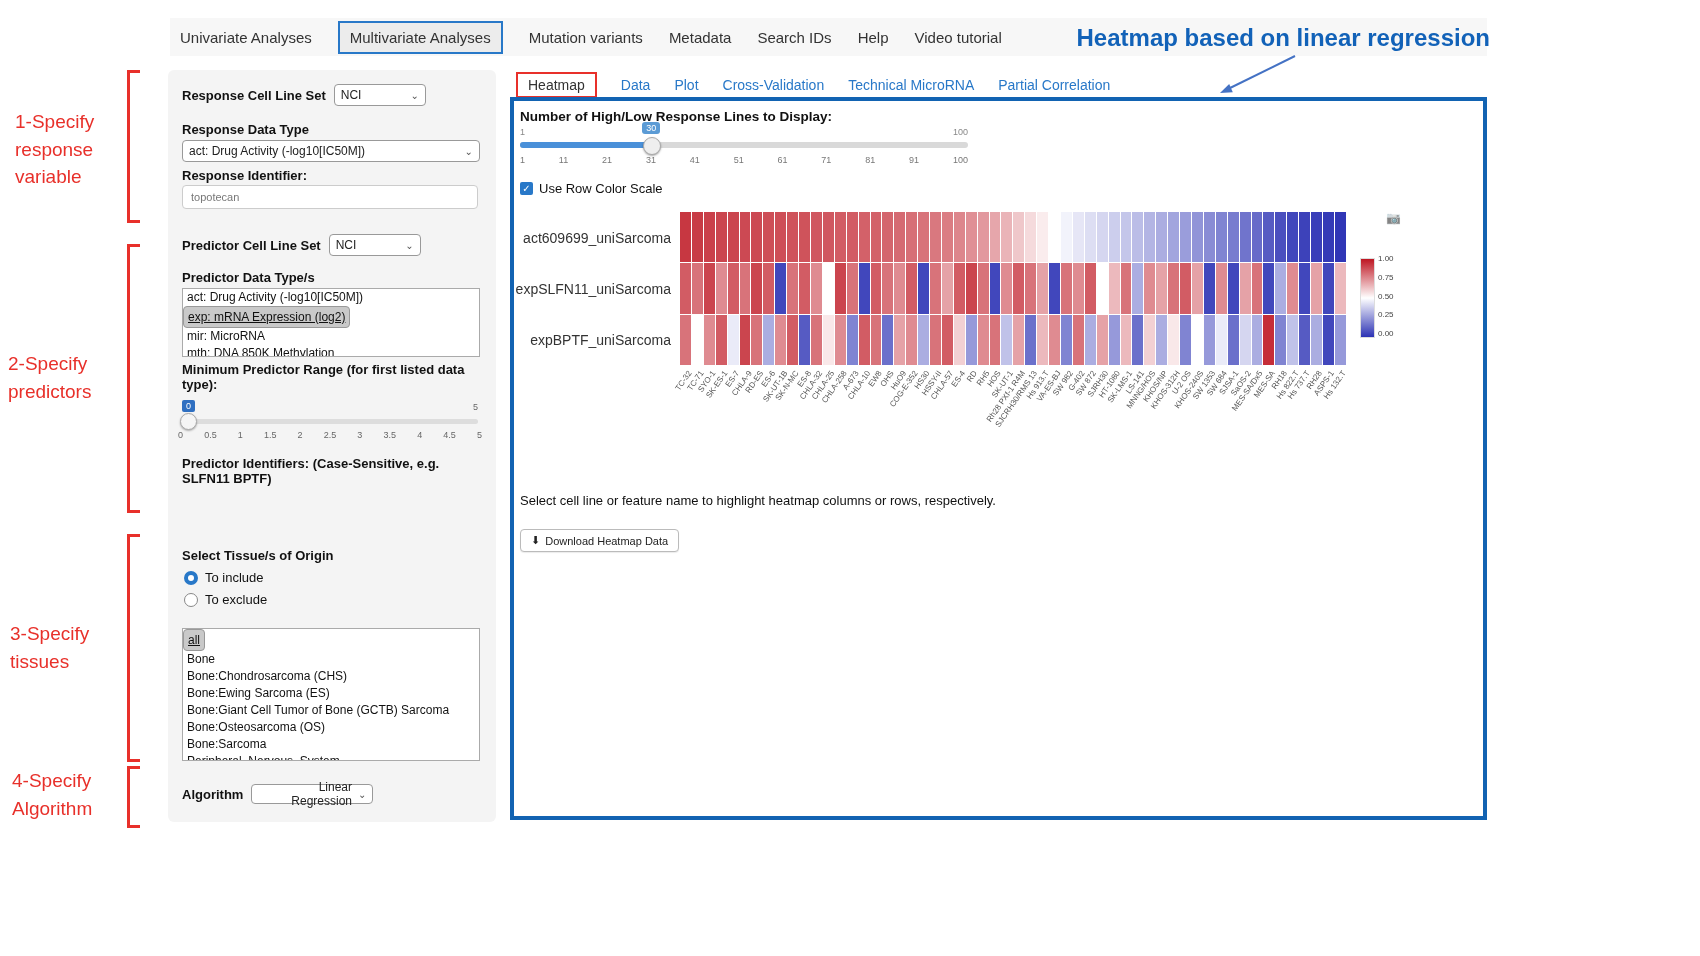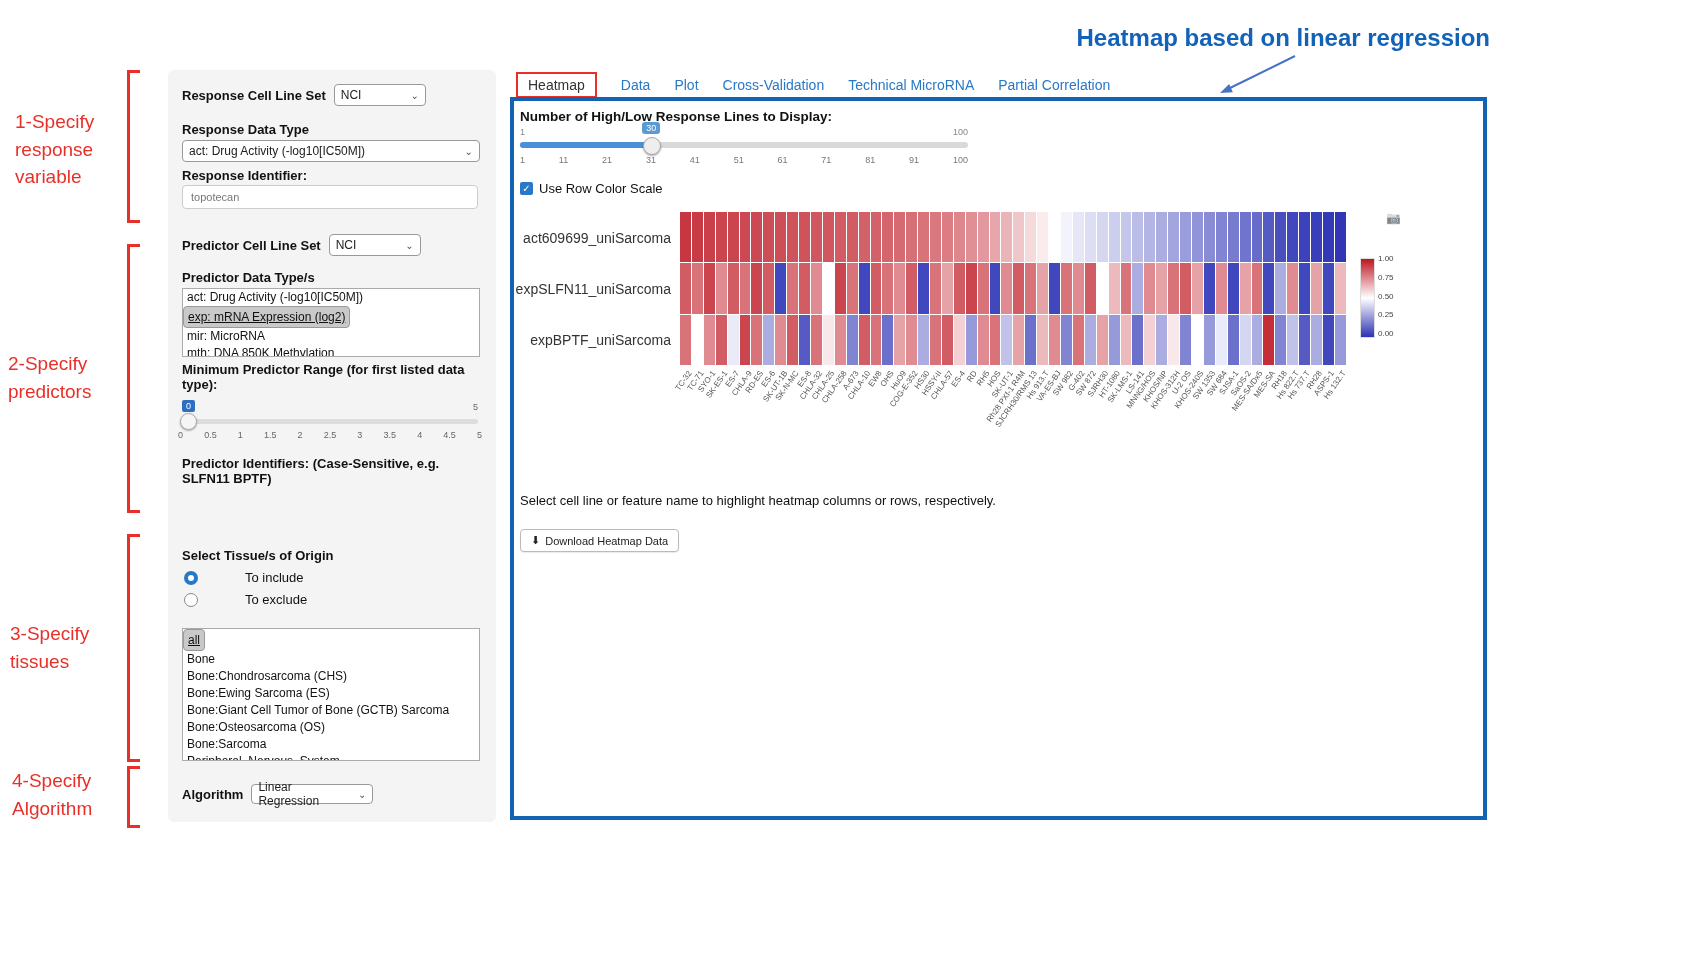--- a/index.html
+++ b/index.html
@@ -15,33 +15,33 @@
   
   .bracket{position:absolute;left:127px;width:13px;border:3px solid #e8302a;border-right:none;box-sizing:border-box;}
   .b1{top:70px;height:153px;} .b2{top:244px;height:269px;} .b3{top:534px;height:228px;} .b4{top:766px;height:62px;}
   .ann{position:absolute;color:#e8302a;font-size:19px;line-height:1.45;width:110px;}
   .a1{left:15px;top:108px;} .a2{left:8px;top:350px;} .a3{left:10px;top:620px;} .a4{left:12px;top:767px;}
 
   
   .form-panel{position:absolute;left:168px;top:70px;width:328px;height:752px;background:#f4f4f4;border-radius:6px;}
   .fabs{position:absolute;left:14px;}
   .flabel{font-size:13px;font-weight:bold;color:#111;}
-  .frow{position:absolute;left:14px;display:flex;align-items:center;gap:8px;}
+  .frow{position:absolute;left:14px;display:flex;align-items:center;gap:8px;text-align:right;}
   .sel{display:inline-flex;align-items:center;justify-content:space-between;background:#fff;border:1px solid #999;border-radius:4px;height:22px;padding:0 6px;font-size:12px;color:#222;box-sizing:border-box;cursor:pointer;}
   .w90{width:92px;} .w298{width:298px;} .w118{width:122px;height:20px;}
   .caret{font-size:10px;color:#555;margin-left:6px;}
   .tinput{position:absolute;left:14px;width:296px;height:24px;background:#fff;border:1px solid #ccc;border-radius:4px;font-size:11px;color:#777;display:flex;align-items:center;padding-left:8px;box-sizing:border-box;cursor:text;}
   .wraplbl{width:300px;}
   .listbox{position:absolute;left:14px;width:298px;background:#fff;border:1px solid #aaa;overflow:hidden;box-sizing:border-box;}
   .lb-opt{font-size:12px;color:#111;padding:1px 4px;line-height:15px;white-space:nowrap;cursor:pointer;}
   .lb-opt.sel{background:#c9c9c9;text-decoration:underline;}
   .radio-row{position:absolute;left:16px;display:flex;align-items:center;gap:7px;cursor:pointer;}
   .radio{width:14px;height:14px;border:1px solid #888;border-radius:50%;background:#fff;box-sizing:border-box;}
   .radio.checked{border:4px solid #2878c8;}
-  .radio-label{font-size:13px;color:#111;margin-left:40px;}
+  .radio-label{font-size:13px;color:#111;}
 
   
   .mini-slider{position:absolute;left:14px;width:296px;height:46px;}
   .mini-badge{position:absolute;left:0;top:0;background:#2f6fc1;color:#fff;font-size:9px;padding:1px 4px;border-radius:2px;}
   .mini-max{position:absolute;right:0;top:2px;font-size:9px;color:#666;}
   .mini-track{position:absolute;left:0;right:0;top:19px;height:5px;background:#ddd;border-radius:3px;cursor:pointer;}
   .mini-handle{position:absolute;left:-2px;top:13px;width:15px;height:15px;border-radius:50%;background:#f5f5f5;border:1px solid #aaa;box-shadow:0 1px 2px rgba(0,0,0,.3);cursor:grab;}
   .mini-ticks{position:absolute;left:-4px;right:-4px;top:30px;display:flex;justify-content:space-between;font-size:9px;color:#666;}
 
   
@@ -79,20 +79,29 @@
 
   .hint{position:absolute;left:6px;top:392px;font-size:13px;color:#111;}
   .dl-btn{position:absolute;left:6px;top:428px;display:inline-flex;align-items:center;gap:5px;border:1px solid #bbb;border-radius:4px;background:#fff;padding:4px 10px;font-size:11px;color:#222;cursor:pointer;box-shadow:0 1px 1px rgba(0,0,0,.08);}
   .dl-ico{font-size:11px;}
 </style>
 </head>
 <body>
 
 <div class="stage">
 
+  <div class="nav-strip">
+      <div class="nav-item">Univariate Analyses</div>
+      <div class="nav-item active">Multivariate Analyses</div>
+      <div class="nav-item">Mutation variants</div>
+      <div class="nav-item">Metadata</div>
+      <div class="nav-item">Search IDs</div>
+      <div class="nav-item">Help</div>
+      <div class="nav-item">Video tutorial</div>
+    </div>
 
   <div class="headline">Heatmap based on linear regression</div>
   <svg class="arrow" viewBox="0 0 140 48">
     <line x1="115" y1="4" x2="48" y2="37" stroke="#4472c4" stroke-width="2"></line>
     <polygon points="40,41 52.8,40.2 49.2,32" fill="#4472c4"></polygon>
   </svg>
 
   <div class="bracket b1"></div>
   <div class="bracket b2"></div>
   <div class="bracket b3"></div>

